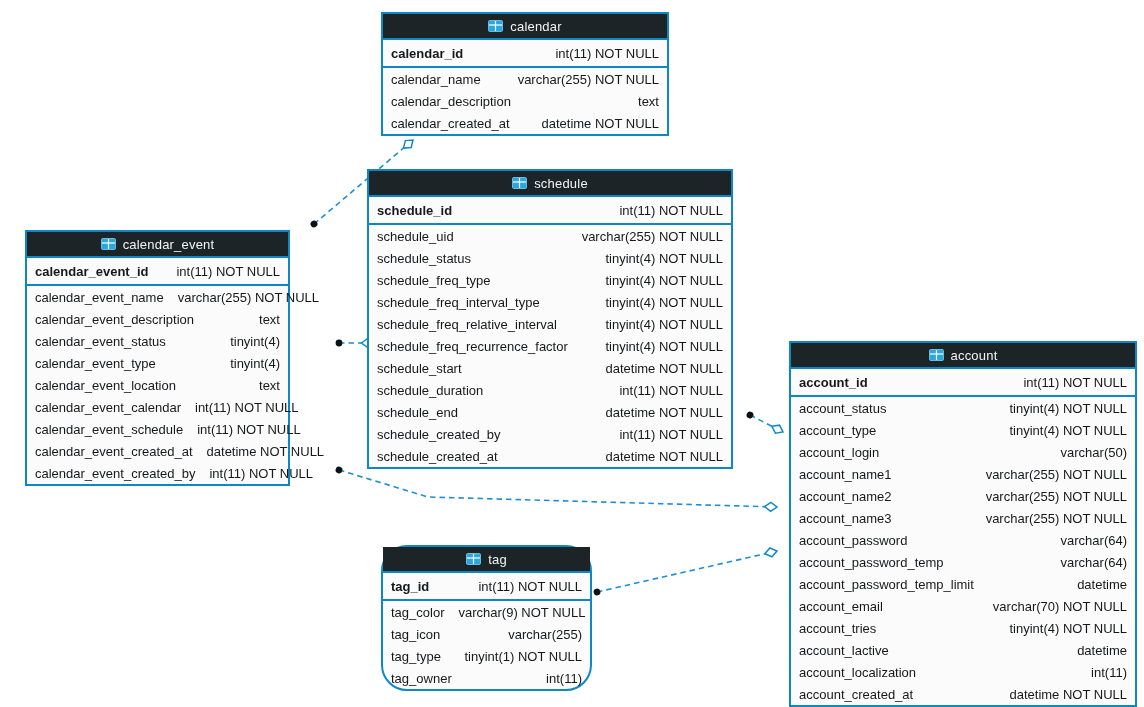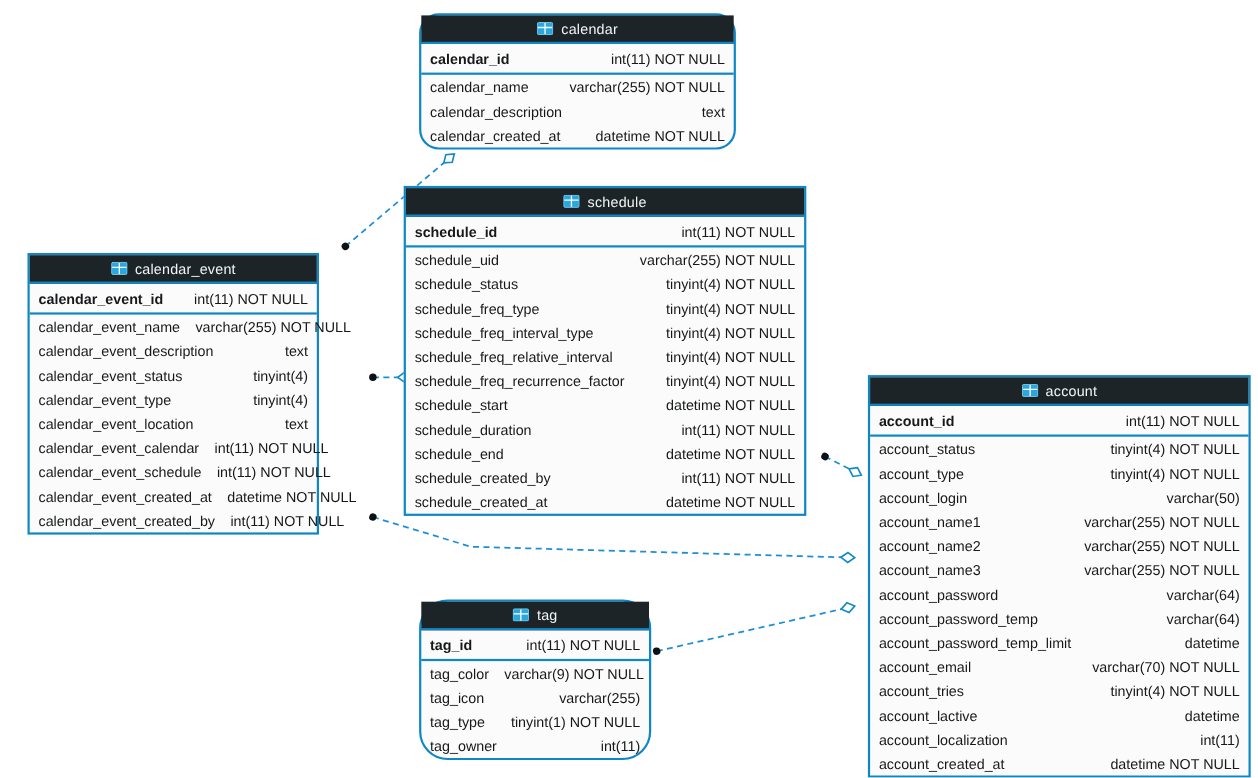--- a/index.html
+++ b/index.html
@@ -41,21 +41,21 @@
     </defs>
     <g id="rel-lines">
         <path d="M314,224 L413,140" fill="none" stroke="#1e8fd2" stroke-width="1.6" stroke-dasharray="5.5 4" marker-start="url(#m-dot)" marker-end="url(#m-diamond)"></path>
         <path d="M339,343 L374,343" fill="none" stroke="#1e8fd2" stroke-width="1.6" stroke-dasharray="5.5 4" marker-start="url(#m-dot)" marker-end="url(#m-diamond)"></path>
         <path d="M750,415 L783,432" fill="none" stroke="#1e8fd2" stroke-width="1.6" stroke-dasharray="5.5 4" marker-start="url(#m-dot)" marker-end="url(#m-diamond)"></path>
         <path d="M339,470 L428,497 L777,507" fill="none" stroke="#1e8fd2" stroke-width="1.6" stroke-dasharray="5.5 4" marker-start="url(#m-dot)" marker-end="url(#m-diamond)"></path>
         <path d="M597,592 L777,551" fill="none" stroke="#1e8fd2" stroke-width="1.6" stroke-dasharray="5.5 4" marker-start="url(#m-dot)" marker-end="url(#m-diamond)"></path>
       </g>
   </svg>
   <div id="entities">
-      <div class="entity" style="left: 381px; top: 12px; width: 288px; border-radius: 18px;">
+      <div class="entity" style="left: 381px; top: 12px; width: 288px;">
         <div class="entity-header">
           <span class="table-icon">
             <svg width="15" height="12" viewBox="0 0 15 12">
               <rect x="0.5" y="0.5" width="14" height="11" rx="1.2" fill="#2aa7df" stroke="#7fd0f2" stroke-width="0.8"></rect>
               <line x1="1" y1="5" x2="14" y2="5" stroke="#ffffff" stroke-width="1.2"></line>
               <line x1="7.5" y1="1" x2="7.5" y2="11" stroke="#ffffff" stroke-width="1.2"></line>
             </svg>
           </span>
           <span class="entity-title">calendar</span>
         </div>

